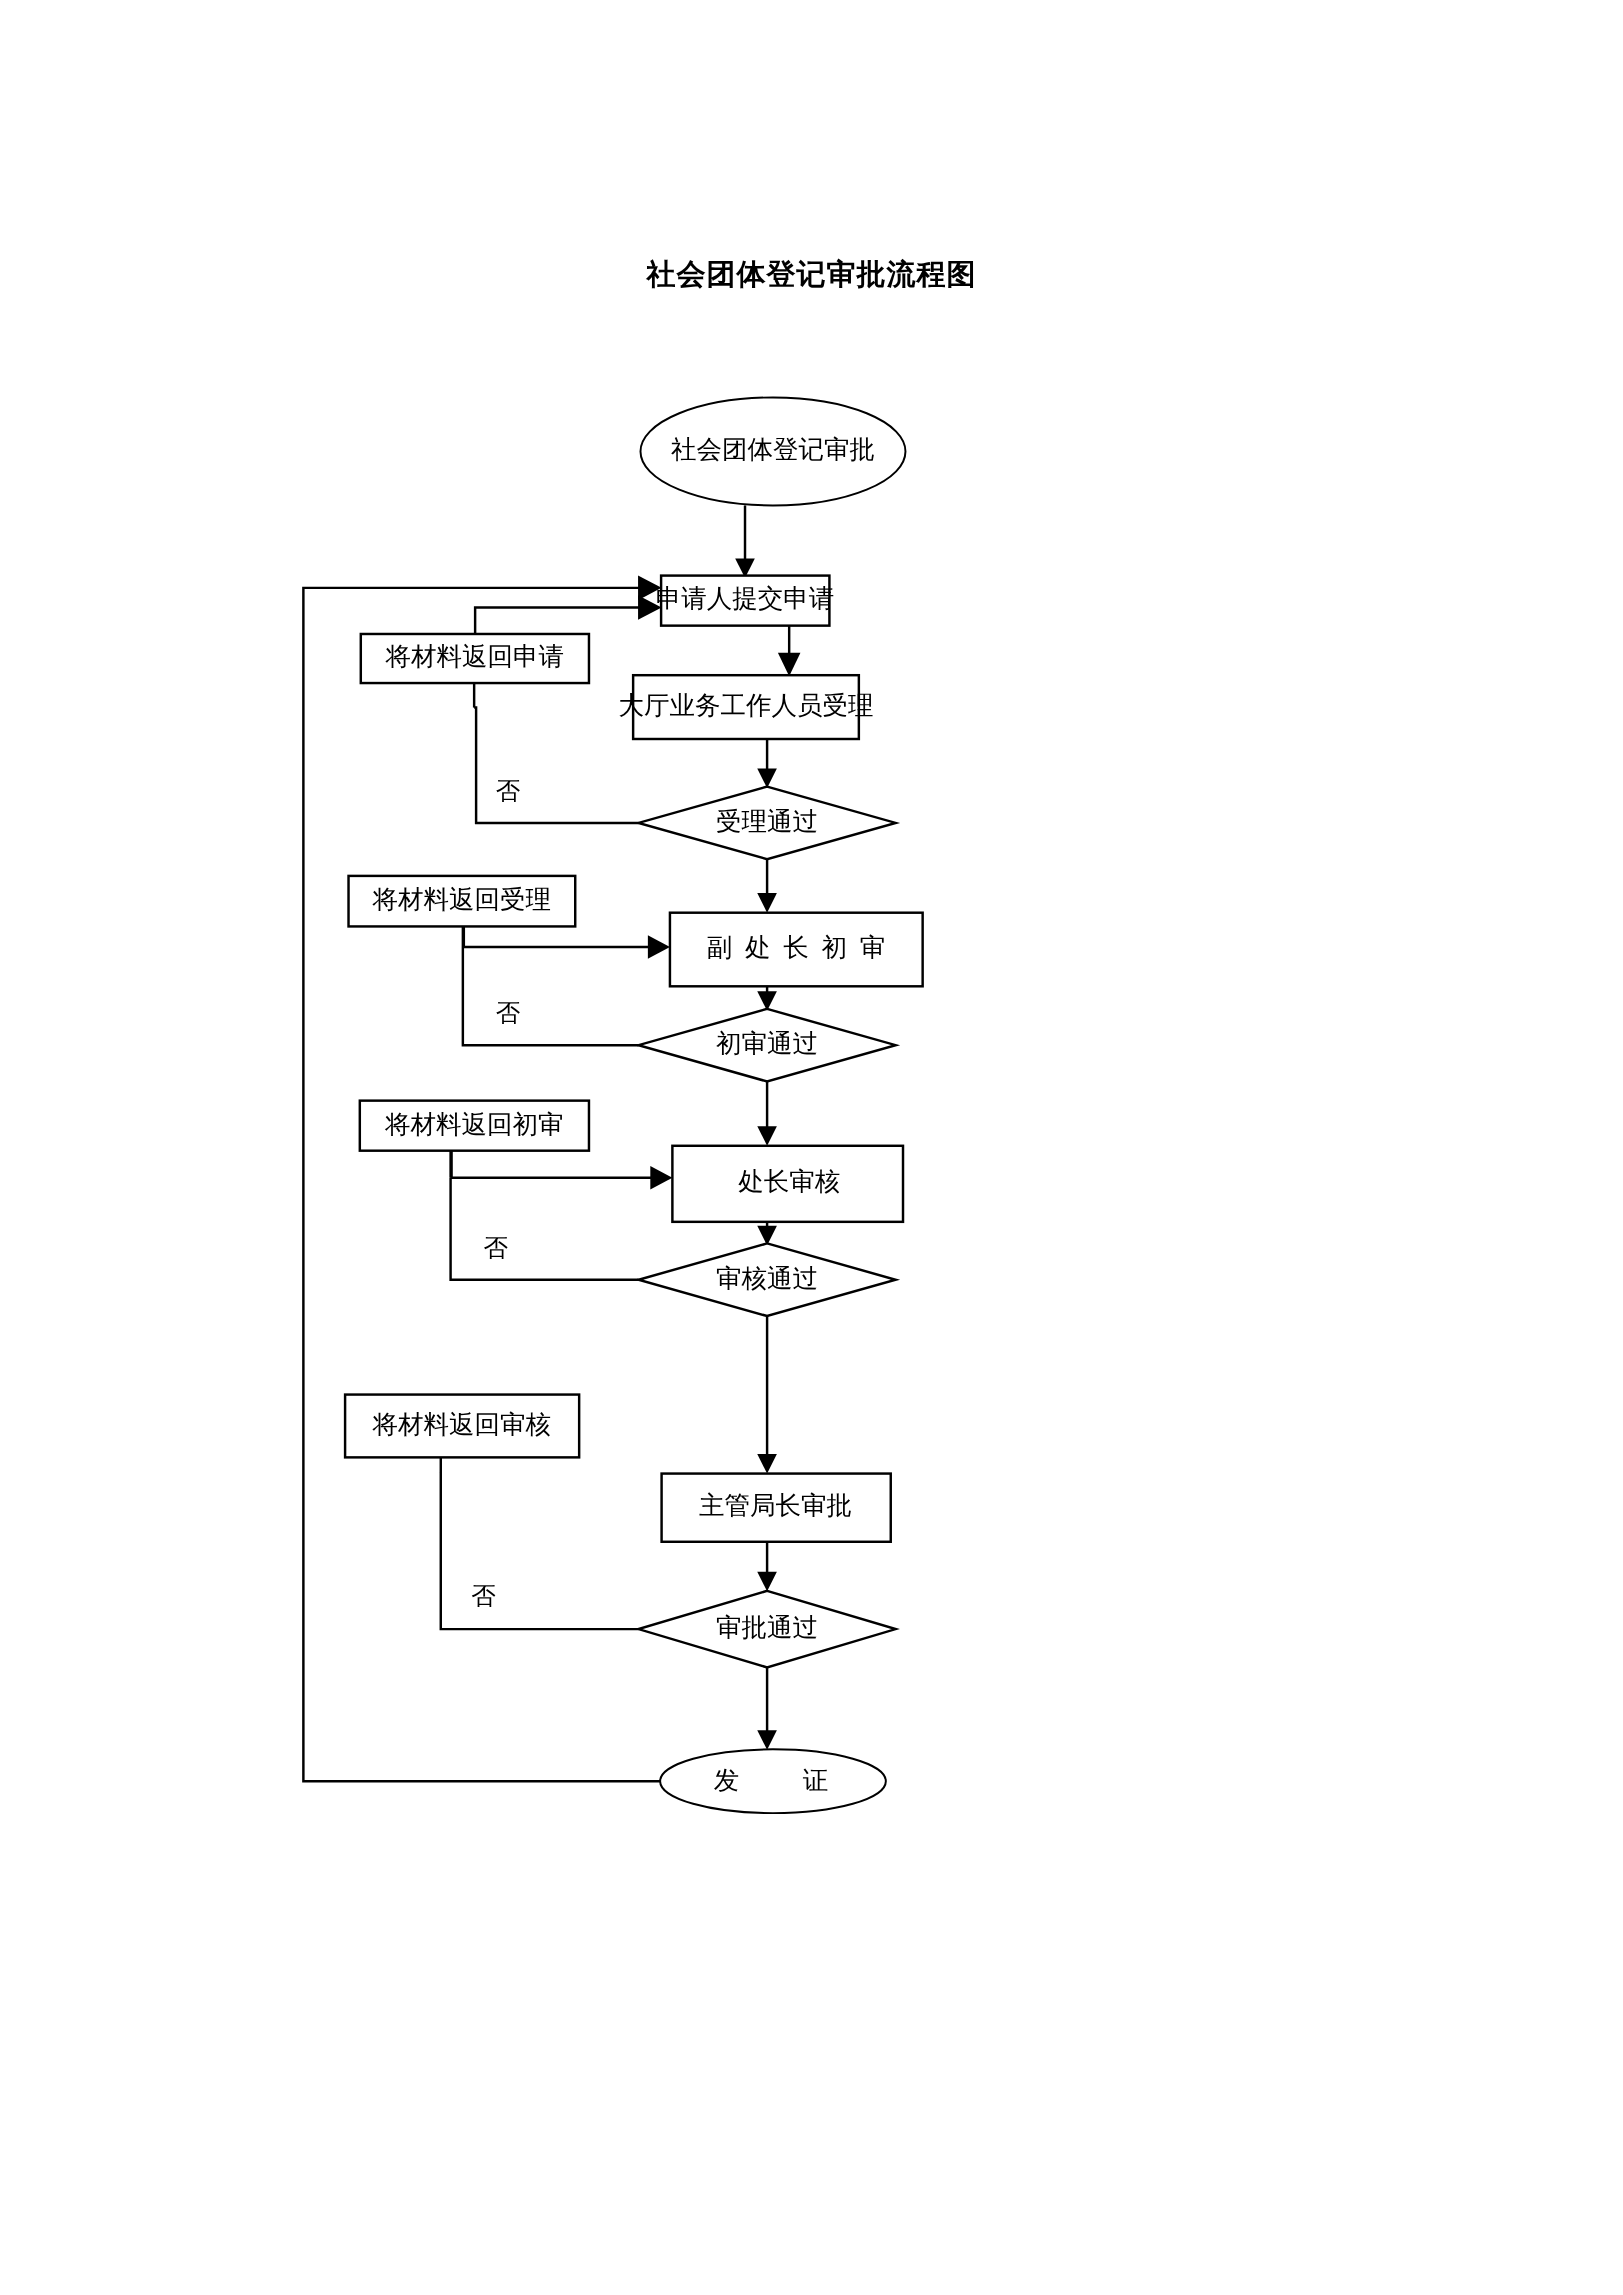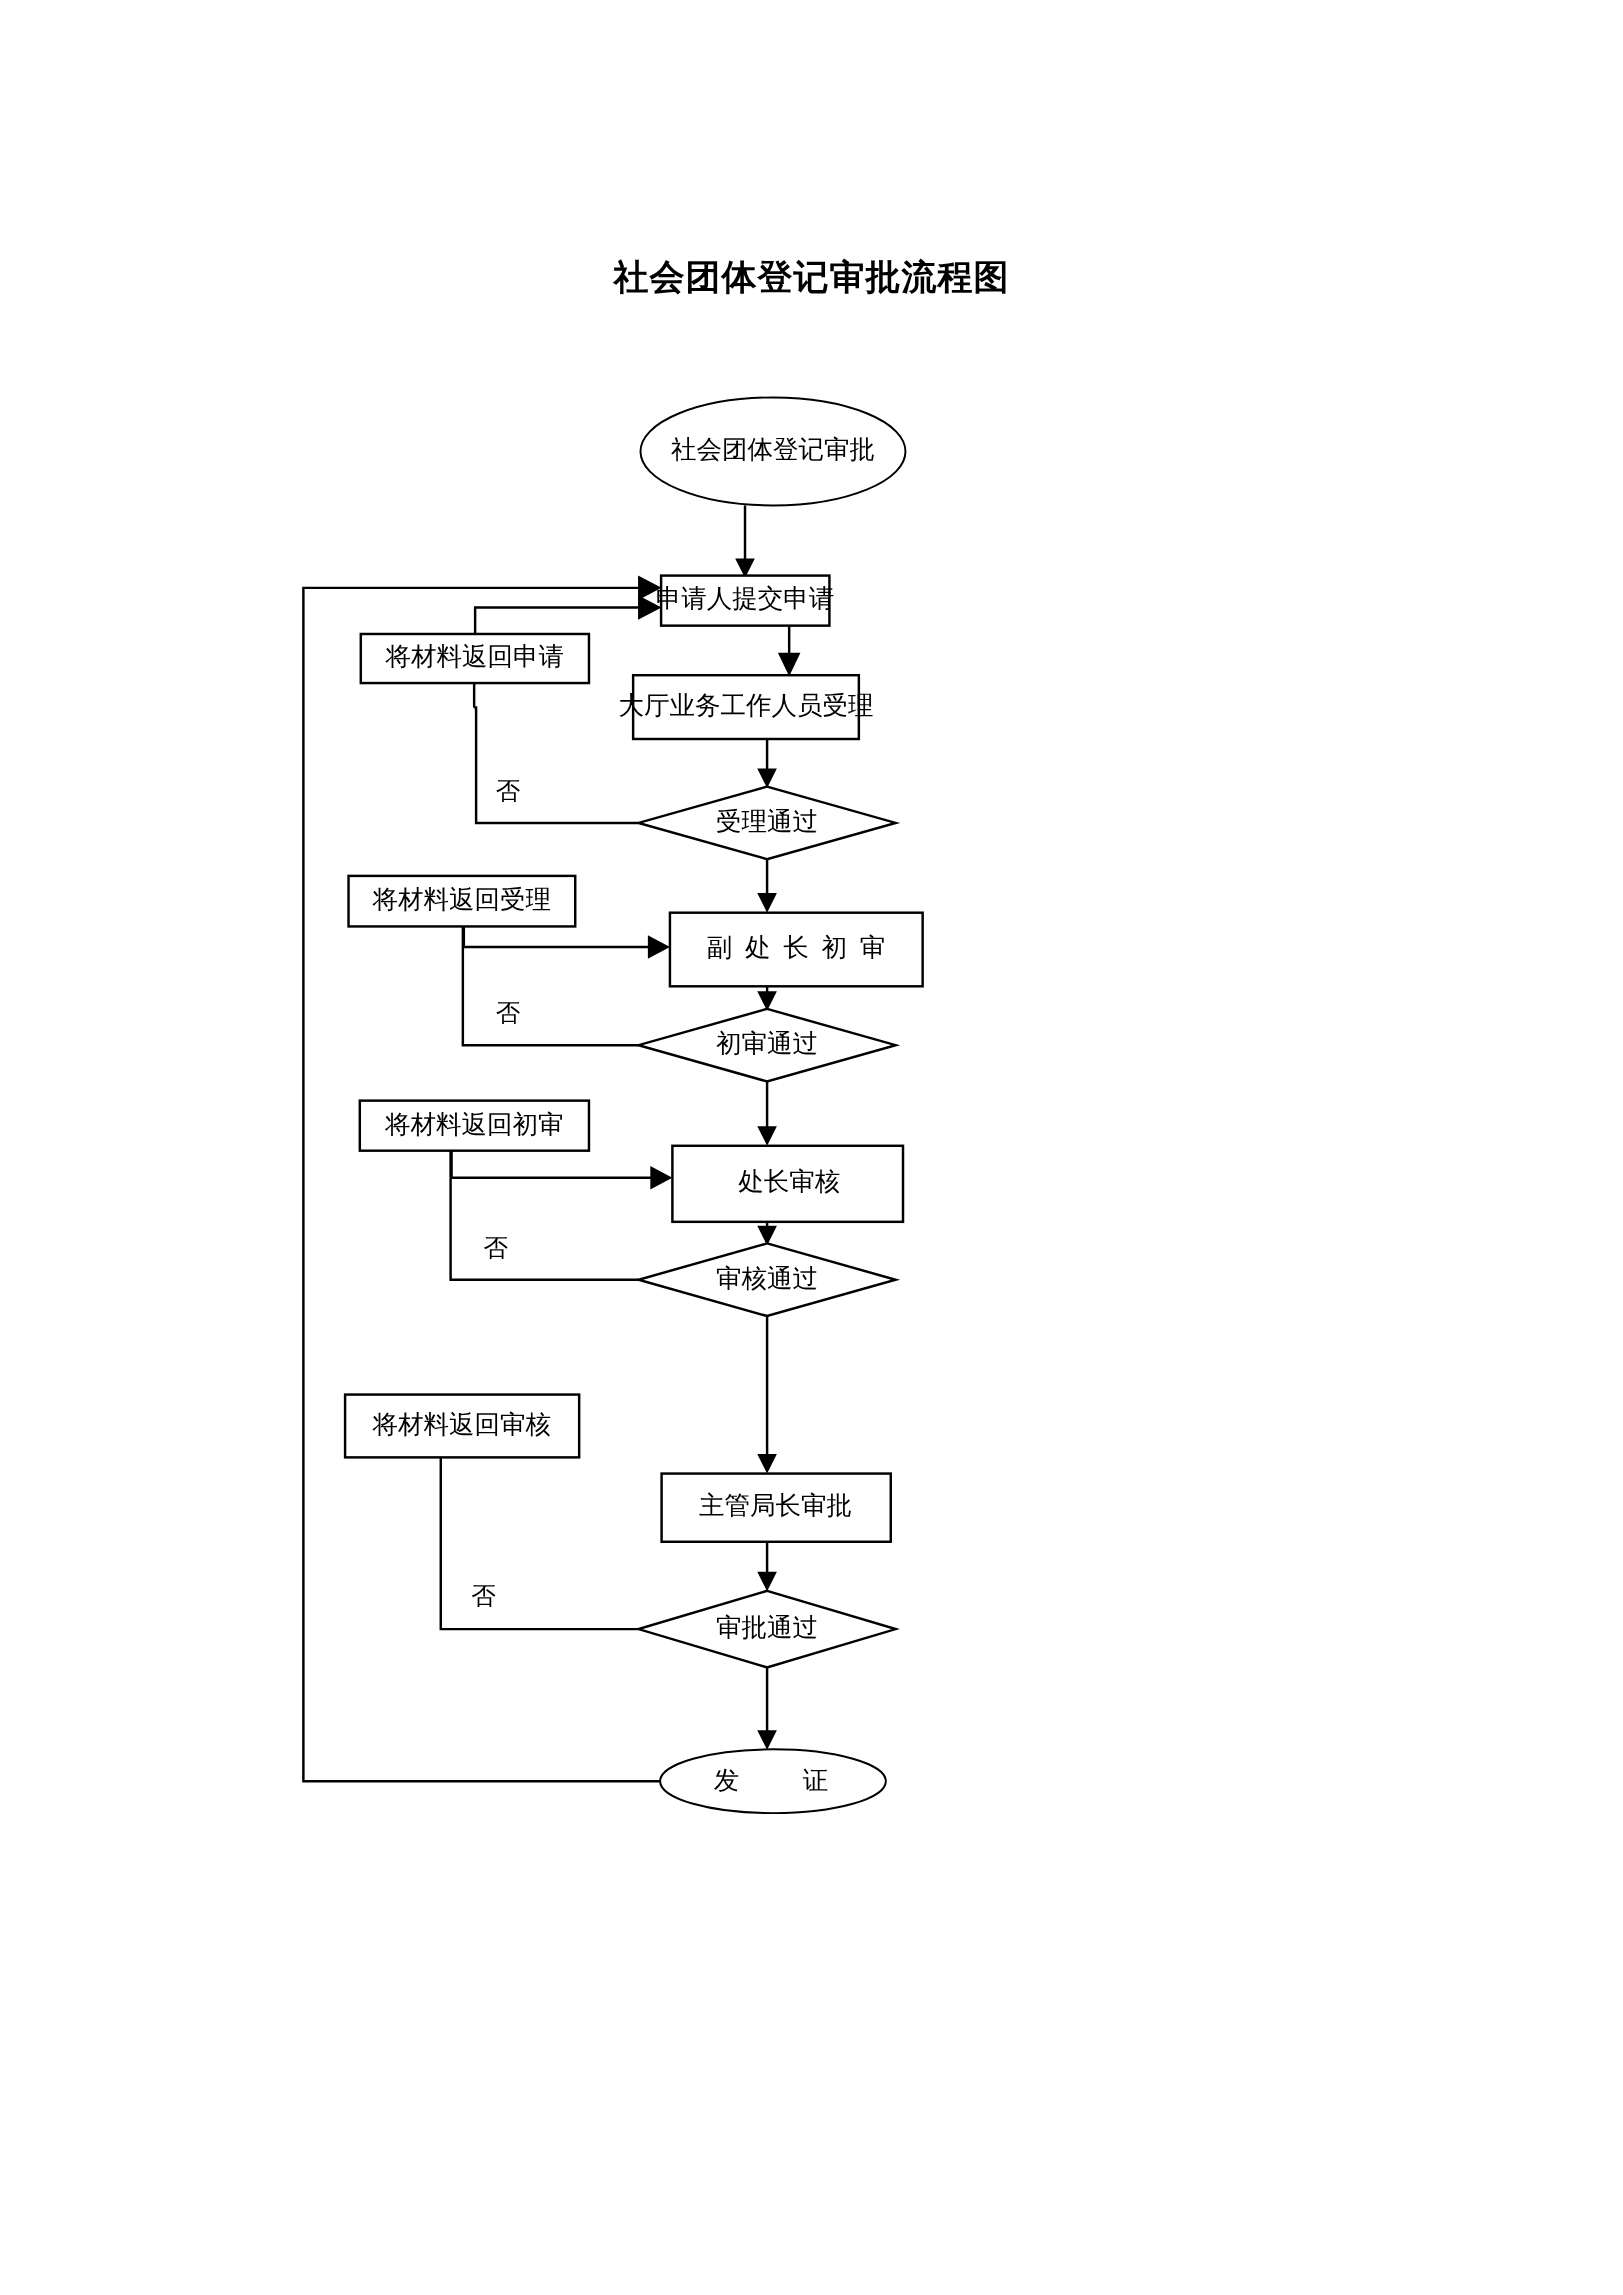--- a/index.html
+++ b/index.html
@@ -21,21 +21,21 @@
     background: #ffffff;
   }
   #chart-title {
     position: absolute;
     left: 0;
     top: 259px;
     width: 1623px;
     text-align: center;
     font-family: "Liberation Serif", "DejaVu Serif", serif;
     font-weight: bold;
-    font-size: 35px;
+    font-size: 29px;
     letter-spacing: 1px;
     line-height: 1.1;
     white-space: nowrap;
   }
   #flow-svg {
     position: absolute;
     left: 0;
     top: 0;
     width: 1623px;
     height: 2295px;

